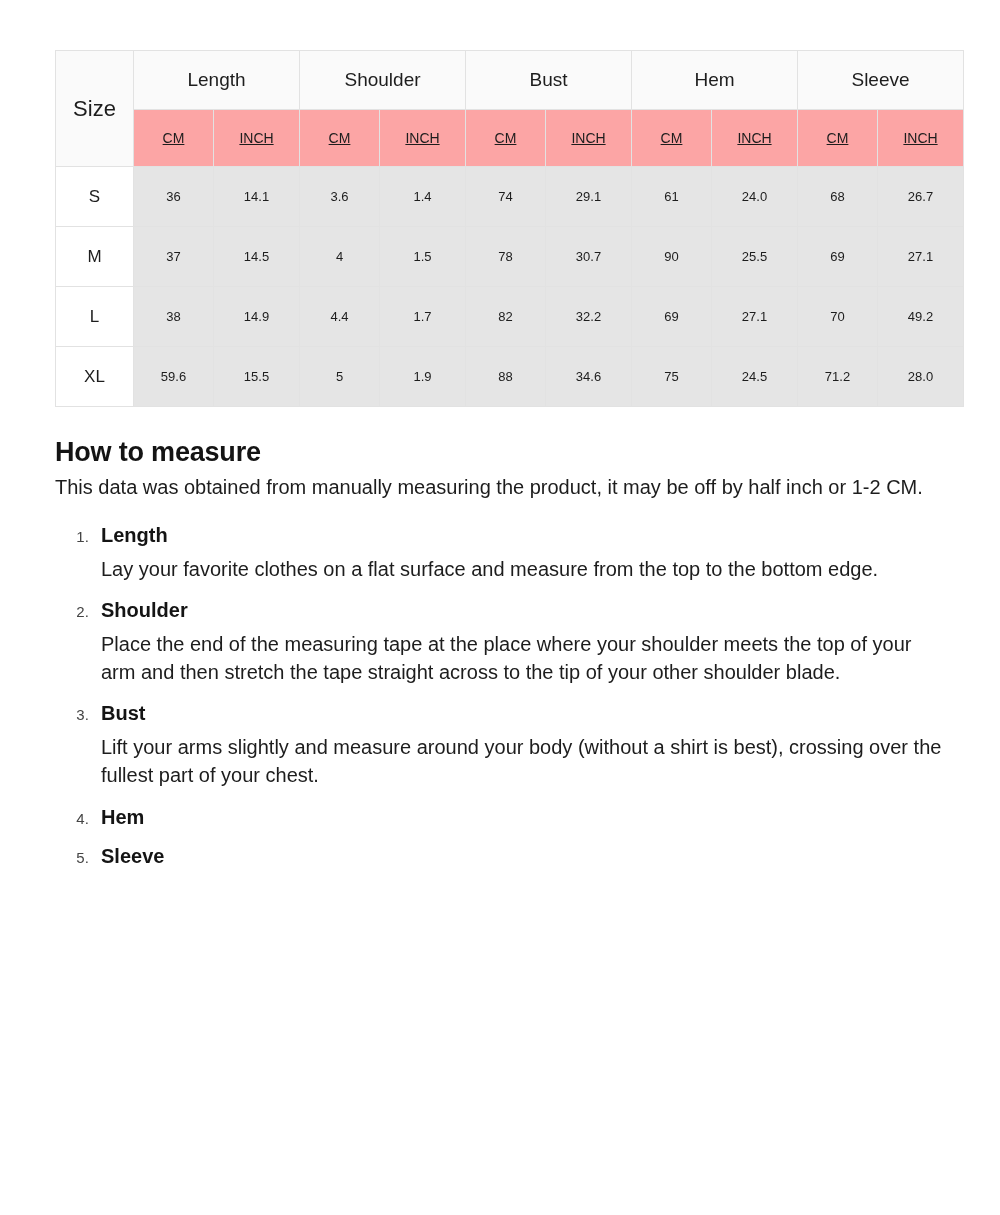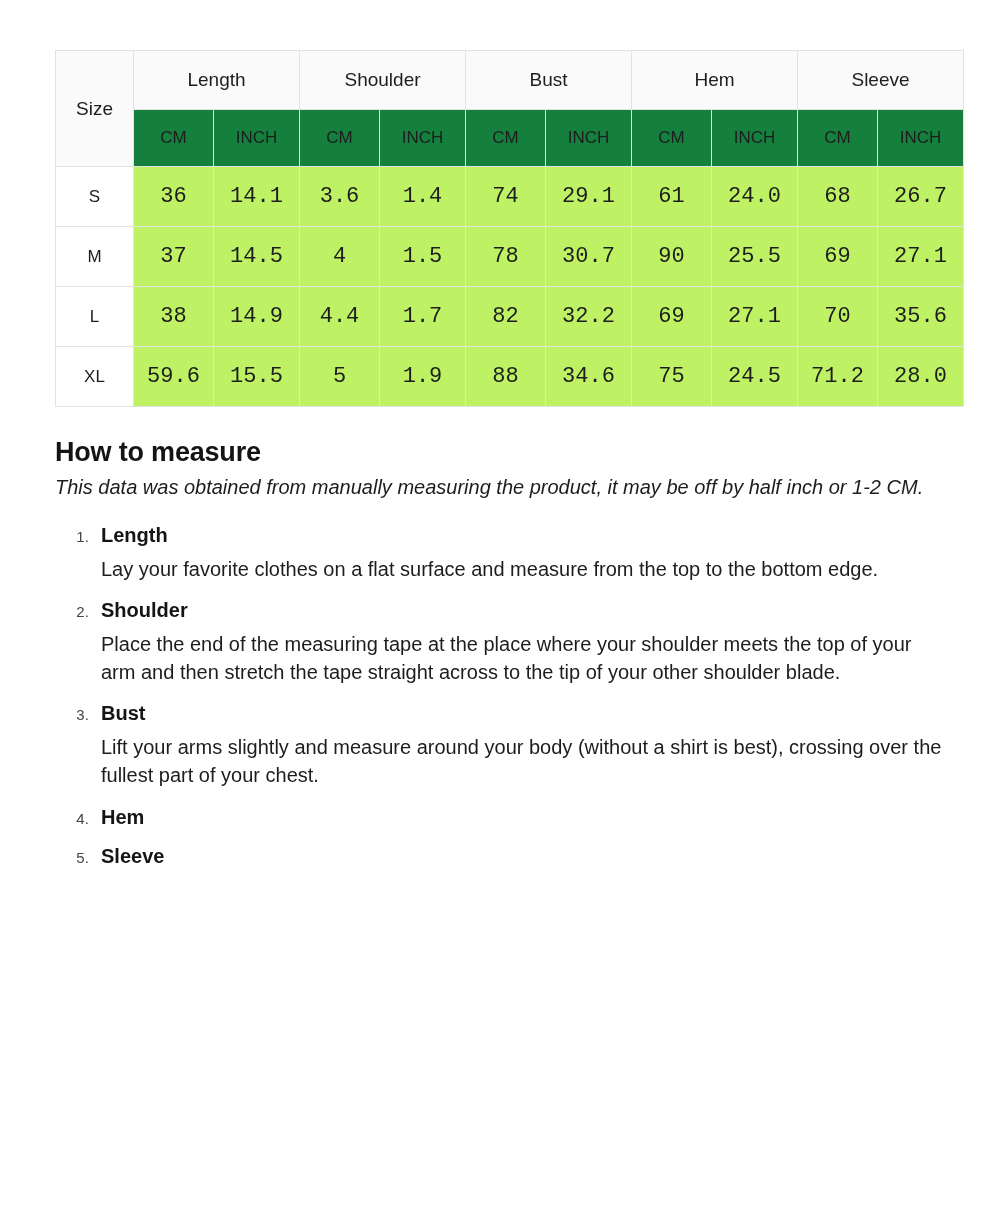--- a/index.html
+++ b/index.html
@@ -33,36 +33,36 @@
     font-weight: normal;
     color: #1d1d1d;
   }
   .grp-head {
     font-size: 19px;
     font-weight: bold;
     height: 56px;
     background: #fafafa;
   }
   .size-head {
-    font-size: 19px;
+    font-size: 22px;
     font-weight: bold;
     background: #fafafa;
     width: 78px;
   }
   .unit-head {
-    font-size: 17px;
+    font-size: 14px;
     font-weight: bold;
     height: 54px;
-    background: #15803d;
+    background: #fca5a5;
+    text-decoration: underline;
   }
   .cell {
-    font-size: 22px;
+    font-size: 13px;
     height: 57px;
-    background: #bef264;
-    font-family: Liberation Mono, monospace;
+    background: #e5e5e5;
   }
   .cell-size {
     font-size: 17px;
     height: 57px;
     background: #ffffff;
   }
   col.c-size { width: 78px; }
   col.c-cm   { width: 80px; }
   col.c-in   { width: 86px; }
 
@@ -73,21 +73,20 @@
     margin: 30px 0 6px 0;
     color: #141414;
     letter-spacing: -0.2px;
   }
   p.intro {
     font-size: 20px;
     line-height: 1.38;
     margin: 0 0 22px 0;
     color: #1d1d1d;
     max-width: 890px;
-    font-style: italic;
   }
   ol.steps {
     margin: 0;
     padding-left: 38px;
     font-size: 15px;
     color: #444;
   }
   ol.steps > li {
     margin-bottom: 16px;
     padding-left: 8px;
@@ -179,21 +178,21 @@
         <td class="cell-size">L</td>
         <td class="cell">38</td>
         <td class="cell">14.9</td>
         <td class="cell">4.4</td>
         <td class="cell">1.7</td>
         <td class="cell">82</td>
         <td class="cell">32.2</td>
         <td class="cell">69</td>
         <td class="cell">27.1</td>
         <td class="cell">70</td>
-        <td class="cell">35.6</td>
+        <td class="cell">49.2</td>
       </tr>
       <tr>
         <td class="cell-size">XL</td>
         <td class="cell">59.6</td>
         <td class="cell">15.5</td>
         <td class="cell">5</td>
         <td class="cell">1.9</td>
         <td class="cell">88</td>
         <td class="cell">34.6</td>
         <td class="cell">75</td>

